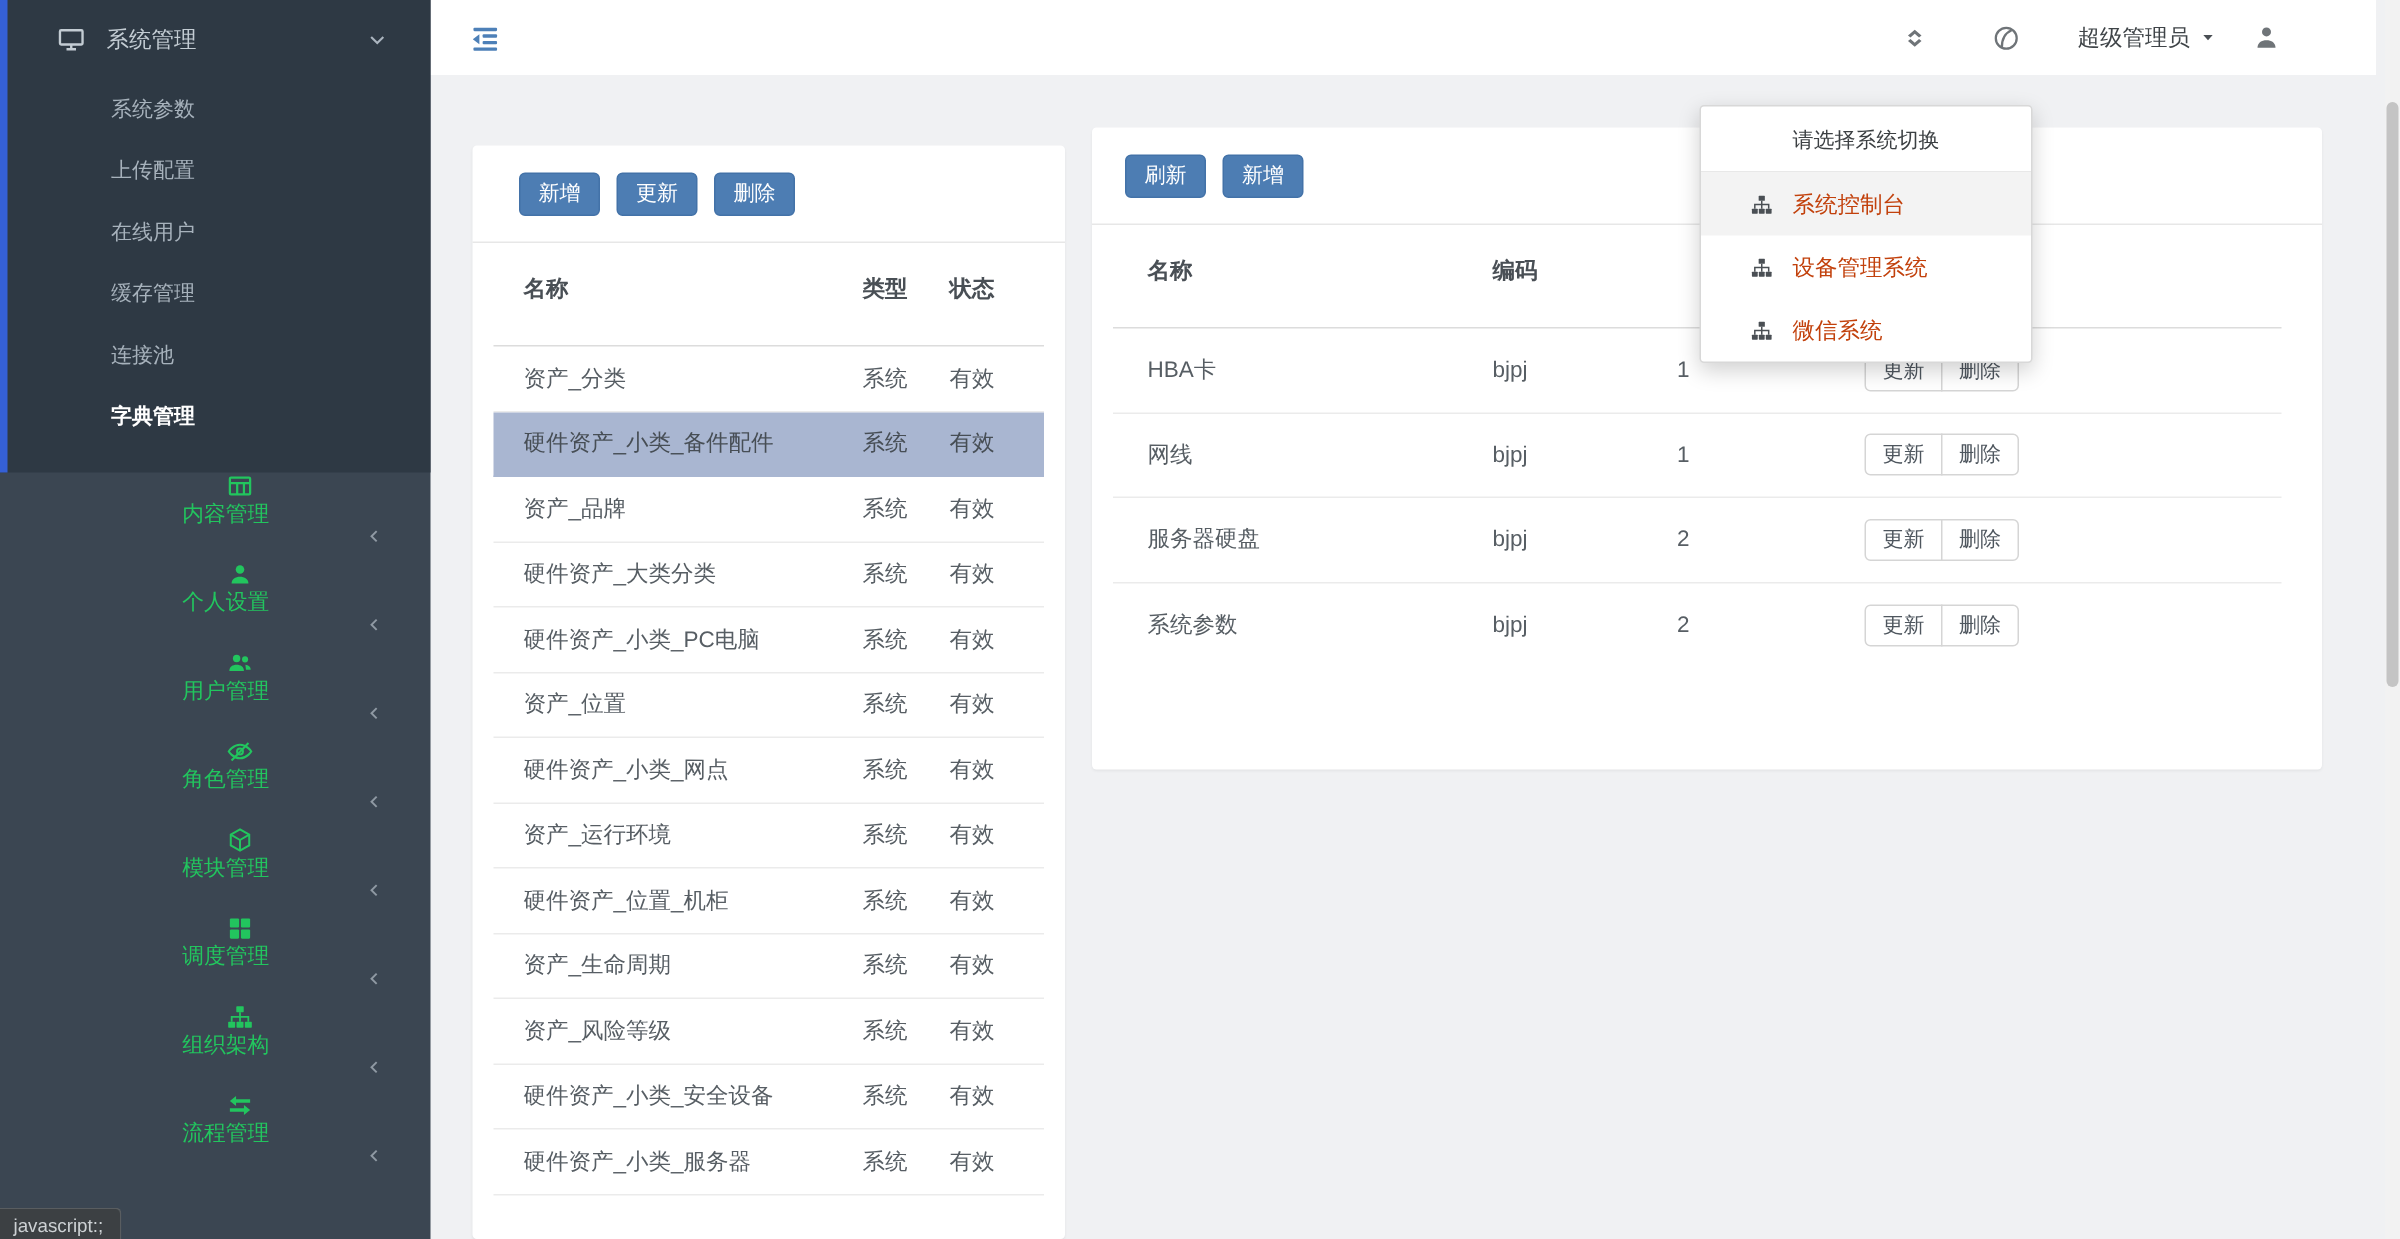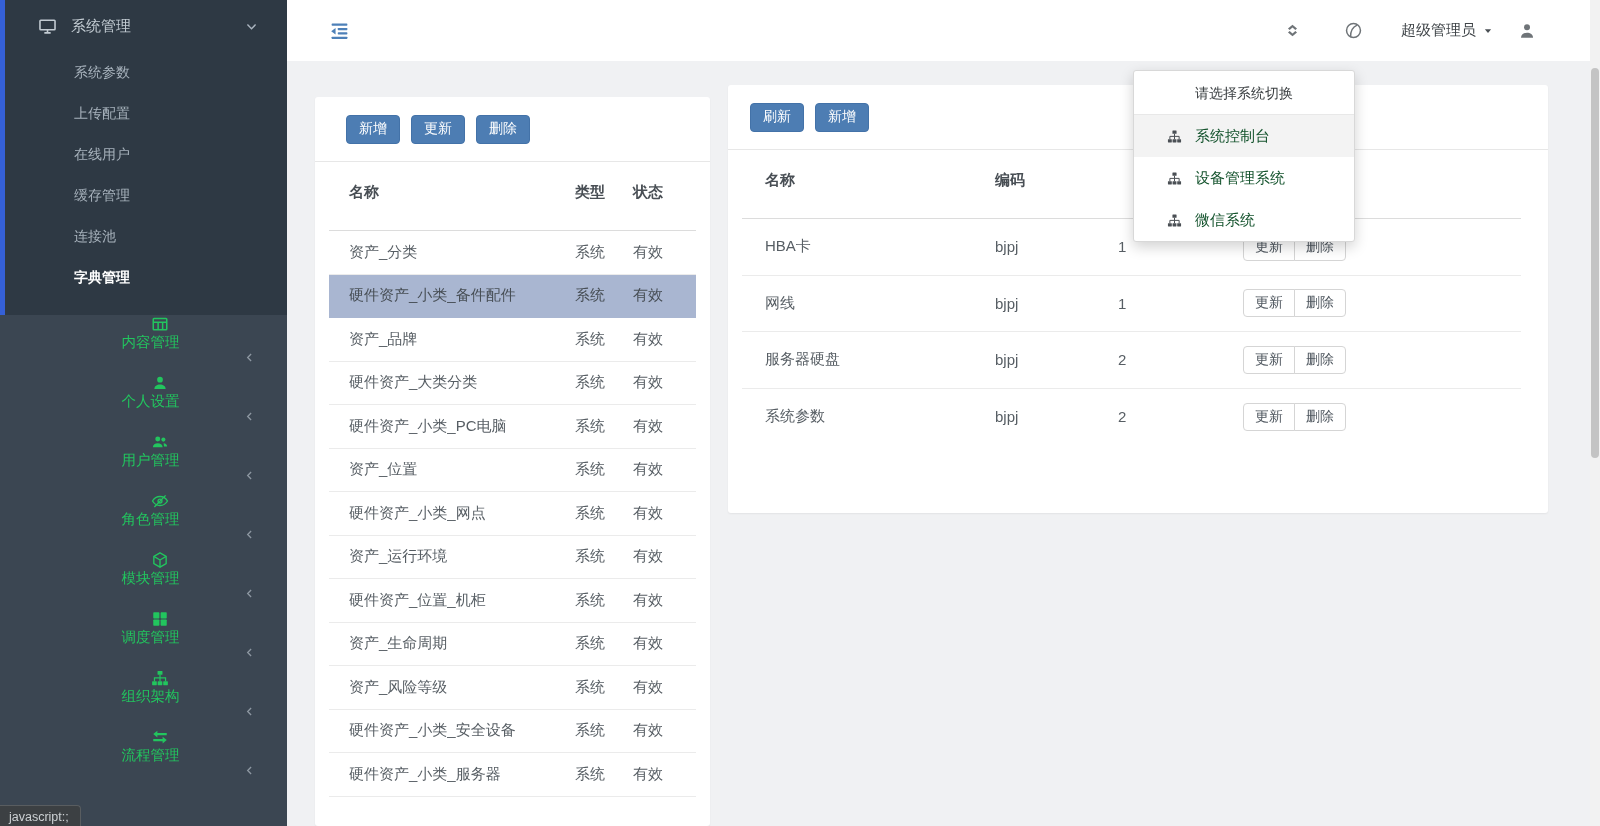--- a/index.html
+++ b/index.html
@@ -20,21 +20,21 @@
   .sb-header .lbl { margin-left:14px; font-size:15px; }
   .sb-header .chev { margin-left:auto; margin-right:29px; width:13px; height:13px; color:#aab4bf; }
   .sb-sub-item { height:41px; line-height:41px; padding-left:69px; font-size:14px; color:#a7b2bc; cursor:pointer; }
   .sb-sub-item.active { color:#ffffff; font-weight:700; }
   .sb-section { height:59px; display:flex; align-items:center; color:#22c55e; cursor:pointer;flex-direction:column; }
   .sb-section .main-ic { width:18px; height:18px; margin-left:33px; }
   .sb-section .lbl { margin-left:14px; font-size:14.5px; }
   .sb-section .chev { margin-left:auto; margin-right:32px; width:11px; height:11px; color:#8f99a3; }
 
   
-  .topbar { position:absolute; left:287px; top:0; width:1313px; height:61px; background:#ffffff; display:flex; align-items:center; }
+  .topbar { position:absolute; left:271px; top:0; width:1313px; height:50px; background:#ffffff; display:flex; align-items:center; }
   .tb-toggle { width:21px; height:21px; margin-left:42px; color:#4d80b8; cursor:pointer; }
   .tb-right { margin-left:auto; margin-right:64px; display:flex; align-items:center; }
   .tb-ic { width:19px; height:19px; color:#6f7478; cursor:pointer; }
   .tb-gap-a { margin-left:42px; }
   .tb-user { margin-left:38px; display:flex; align-items:center; gap:7px; font-size:15px; color:#3f4448; cursor:pointer; }
   .tb-caret { width:10px; height:10px; color:#4a4f54; }
   .tb-avatar { width:18px; height:18px; margin-left:25px; color:#6f7478; cursor:pointer; }
 
   
   .panel { position:absolute; background:#ffffff; border-radius:3px; box-shadow:0 1px 2px rgba(0,0,0,.06); }
@@ -59,21 +59,21 @@
   .rc-actions { flex:1; display:flex; align-items:center; }
   .rrow { display:flex; align-items:center; height:56.5px; border-bottom:1px solid #ebebeb; font-size:15px; color:#575e64; }
   .rrow:last-child { border-bottom:none; }
   .mini-btn { background:#fff; border:1px solid #d5d5d5; color:#4e565e; font-size:14px; padding:4px 11px; cursor:pointer; font-family:inherit; }
   .mini-btn.first { border-radius:4px 0 0 4px; }
   .mini-btn.last { border-radius:0 4px 4px 0; margin-left:-1px; }
 
   
   #sys-menu { position:absolute; left:1133px; top:70px; width:222px; background:#fff; border:1px solid #d8d8d8; border-radius:3px; box-shadow:0 5px 14px rgba(0,0,0,.18); z-index:10; }
   .menu-title { height:44px; line-height:44px; text-align:center; font-size:14px; color:#3c4043; border-bottom:1px solid #e8e8e8; }
-  .menu-item { height:42px; display:flex; align-items:center; padding-left:33px; gap:13px; font-size:15px; color:#14532d; cursor:pointer; }
+  .menu-item { height:42px; display:flex; align-items:center; padding-left:33px; gap:13px; font-size:15px; color:#c2410c; cursor:pointer; }
   .menu-item.highlighted { background:#f3f3f3; }
   .menu-item .ic { width:15px; height:15px; color:#4a4f54; }
 
   
   .scroll-track { position:absolute; right:0; top:0; width:10px; height:826px; background:#f2f2f2; z-index:5; }
   .scroll-thumb { position:absolute; right:1px; top:68px; width:8px; height:390px; background:#c4c4c4; border-radius:4px; cursor:pointer; }
   .status-tip { position:absolute; left:0; bottom:-7px; z-index:20; background:#3c4043; color:#cdd1d4; border:1px solid #595d60; border-left:none; border-bottom:none; border-radius:0 4px 0 0; font-size:12.5px; padding:4px 11px 9px 9px; }
 </style>
 </head>
 <body>

